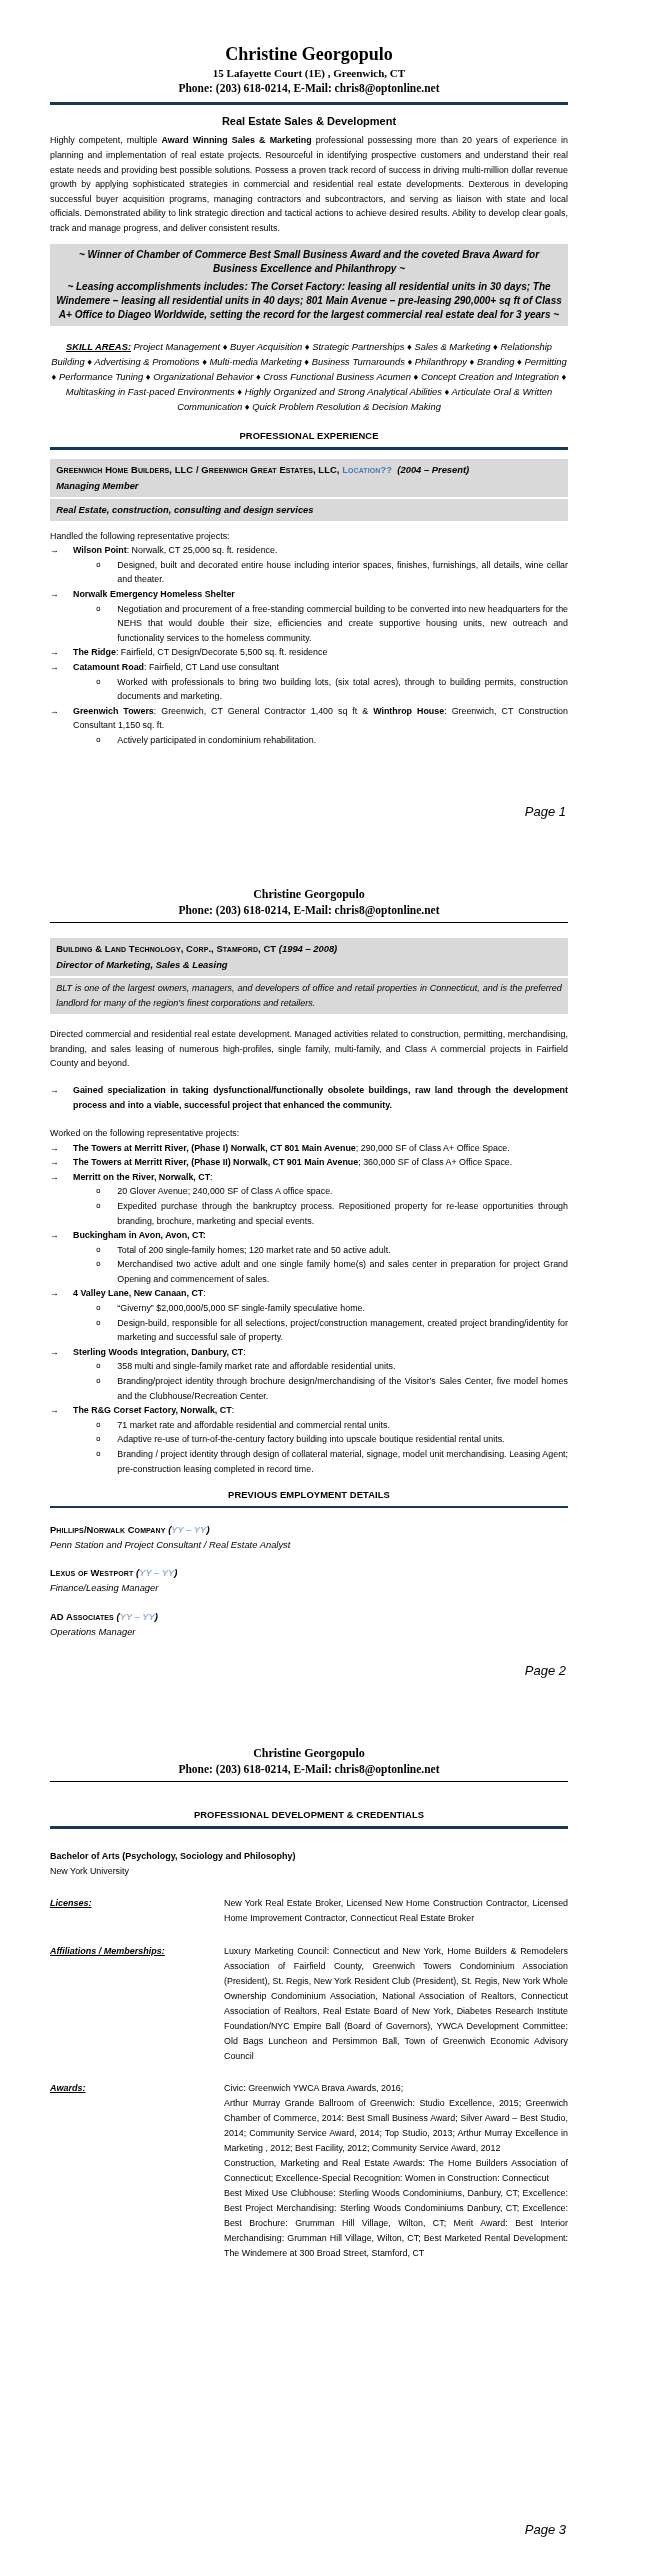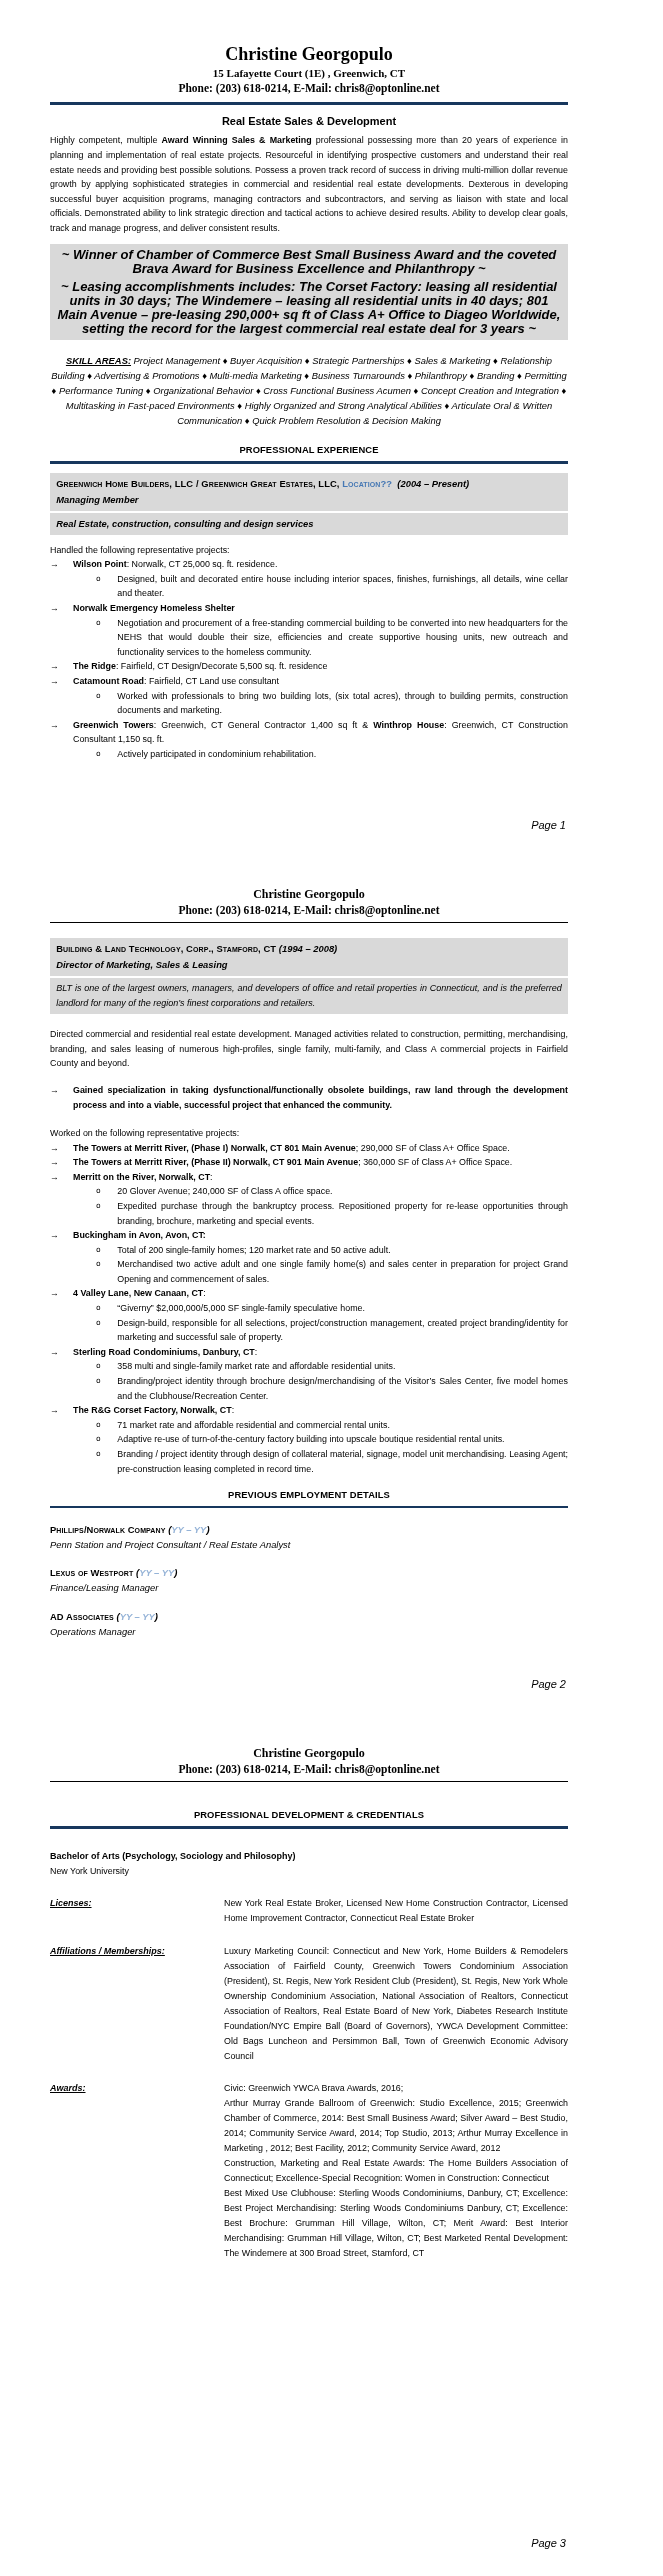--- a/index.html
+++ b/index.html
@@ -18,21 +18,21 @@
   .rule-thin{height:1px;background:#000;margin-top:4.7px;}
   
   .rule-navy{height:3.1px;background:#17375d;margin-top:6.2px;}
   .rule-navy.sec{height:2.6px;}
   
   .doc-title{margin-top:10.4px;text-align:center;font-size:11px;font-weight:bold;}
   .sec-title{margin-top:15.6px;text-align:center;font-size:9.4px;font-weight:bold;letter-spacing:0.1px;}
   
   .body-p{font-size:8.9px;line-height:14.6px;text-align:justify;margin-top:6.2px;}
   .gray-box{background:#d9d9d9;margin-top:8.3px;padding:3.6px 6.2px;}
-  .hl{font-size:13px;line-height:14px;font-weight:bold;font-style:italic;text-align:center;}
+  .hl{font-size:10px;line-height:14px;font-weight:bold;font-style:italic;text-align:center;}
   .hl + .hl{margin-top:4.2px;}
   .skills{margin-top:13.5px;text-align:center;font-size:9.4px;line-height:15px;font-style:italic;}
   .skills .lbl{font-weight:bold;text-decoration:underline;}
   
   .job-head{background:#d9d9d9;margin-top:9.4px;padding:3.1px 6.2px 3.6px;}
   .job-sub{background:#d9d9d9;margin-top:2.6px;padding:2.6px 6.2px 3.6px;}
   .co-line{font-size:9.4px;line-height:15.6px;}
   .sc{font-variant:small-caps;font-weight:bold;letter-spacing:0.1px;}
   .loc{color:#4678b4;}
   .dates{font-weight:bold;font-style:italic;}
@@ -55,21 +55,21 @@
   .paren{font-style:italic;font-weight:bold;}
   .emp-title{font-size:9.4px;font-style:italic;line-height:15px;}
   
   .degree{margin-top:20px;font-size:9px;font-weight:bold;line-height:14.6px;}
   .school{font-size:8.9px;line-height:14.6px;}
   .cred-row{display:flex;margin-top:17.7px;}
   .cred-label{flex:0 0 174px;font-size:9px;font-weight:bold;font-style:italic;text-decoration:underline;line-height:15px;}
   .cred-body{flex:1;font-size:8.9px;line-height:15px;text-align:justify;}
   .cred-body .para{margin:0;}
   
-  .page-num{position:absolute;right:50px;bottom:28px;font-size:11px;font-style:italic;}
+  .page-num{position:absolute;right:50px;bottom:40px;font-size:13px;font-style:italic;}
 </style>
 </head>
 <body>
 
 <div class="doc">
 
   <section class="page">
     <div class="p1-head">
       <div class="p1-name">Christine Georgopulo</div>
       <div class="p1-addr">15 Lafayette Court (1E) , Greenwich, CT</div>
@@ -205,21 +205,21 @@
         <div class="b2">
           <span class="mk">o</span>
           <div class="txt">“Giverny” $2,000,000/5,000 SF single-family speculative home.</div>
         </div>
         <div class="b2">
           <span class="mk">o</span>
           <div class="txt">Design-build, responsible for all selections, project/construction management, created project branding/identity for marketing and successful sale of property.</div>
         </div>
         <div class="b1">
           <span class="mk">→</span>
-          <div class="txt"><b>Sterling Road Condominiums, Danbury, CT</b>:</div>
+          <div class="txt"><b>Sterling Woods Integration, Danbury, CT</b>:</div>
         </div>
         <div class="b2">
           <span class="mk">o</span>
           <div class="txt">358 multi and single-family market rate and affordable residential units.</div>
         </div>
         <div class="b2">
           <span class="mk">o</span>
           <div class="txt">Branding/project identity through brochure design/merchandising of the Visitor’s Sales Center, five model homes and the Clubhouse/Recreation Center.</div>
         </div>
         <div class="b1">

